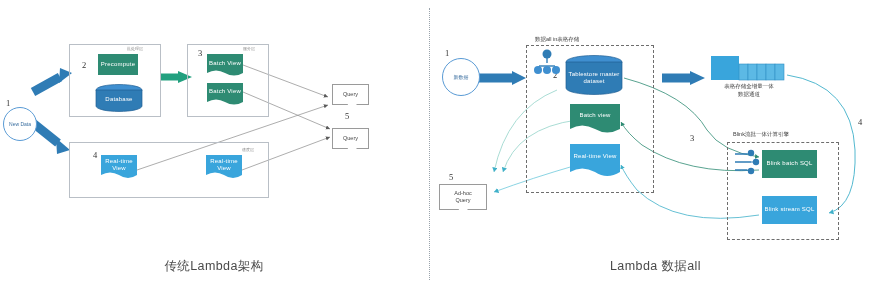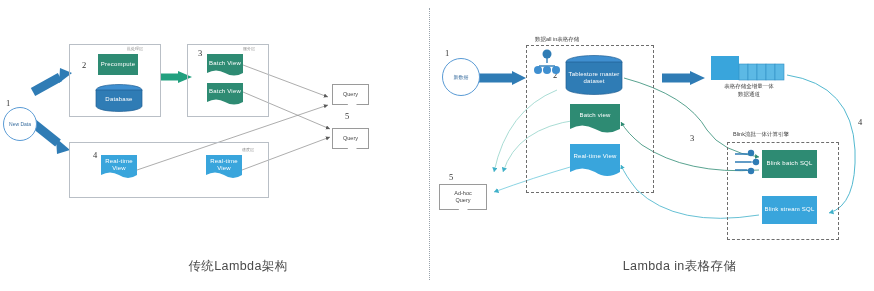--- a/index.html
+++ b/index.html
@@ -9,21 +9,21 @@
   .panel{position:absolute;top:0;height:291px;}
   #left-panel{left:0;width:428px;}
   #right-panel{left:437px;width:437px;}
 
   .divider{position:absolute;left:429px;top:8px;width:0;height:272px;
            border-left:1px dotted #9aa3ab;}
 
   svg.layer{position:absolute;left:0;top:0;overflow:visible;}
 
   .caption{position:absolute;width:100%;text-align:center;font-size:12.5px;color:#4a4a4a;
-           letter-spacing:.4px;padding-left:24px;}
+           letter-spacing:.4px;}
   #left-caption{top:258px;left:0;}
   #right-caption{top:258px;left:0;}
 
   
   .node{position:absolute;box-sizing:border-box;display:flex;align-items:center;
         justify-content:center;text-align:center;color:#fff;font-size:6px;line-height:1.25;
         letter-spacing:.2px;}
   .node.green{background:#2e8b73;}
   .node.blue{background:#39a5dc;}
 
@@ -289,16 +289,16 @@
       <span>Blink stream SQL</span>
     </div>
 
     <div class="num" style="left:12px;top:172px;">5</div>
     <div class="callout" style="left:2px;top:184px;width:48px;height:26px;flex-direction:column;">
       <span>Ad-hoc</span>
       <span>Query</span>
       <span class="tail" style="left:18px;"></span>
     </div>
 
-    <div class="caption" id="right-caption">Lambda in表格存储</div>
+    <div class="caption" id="right-caption">Lambda 数据all</div>
   </div>
 
 </div>
 
 </body></html>

